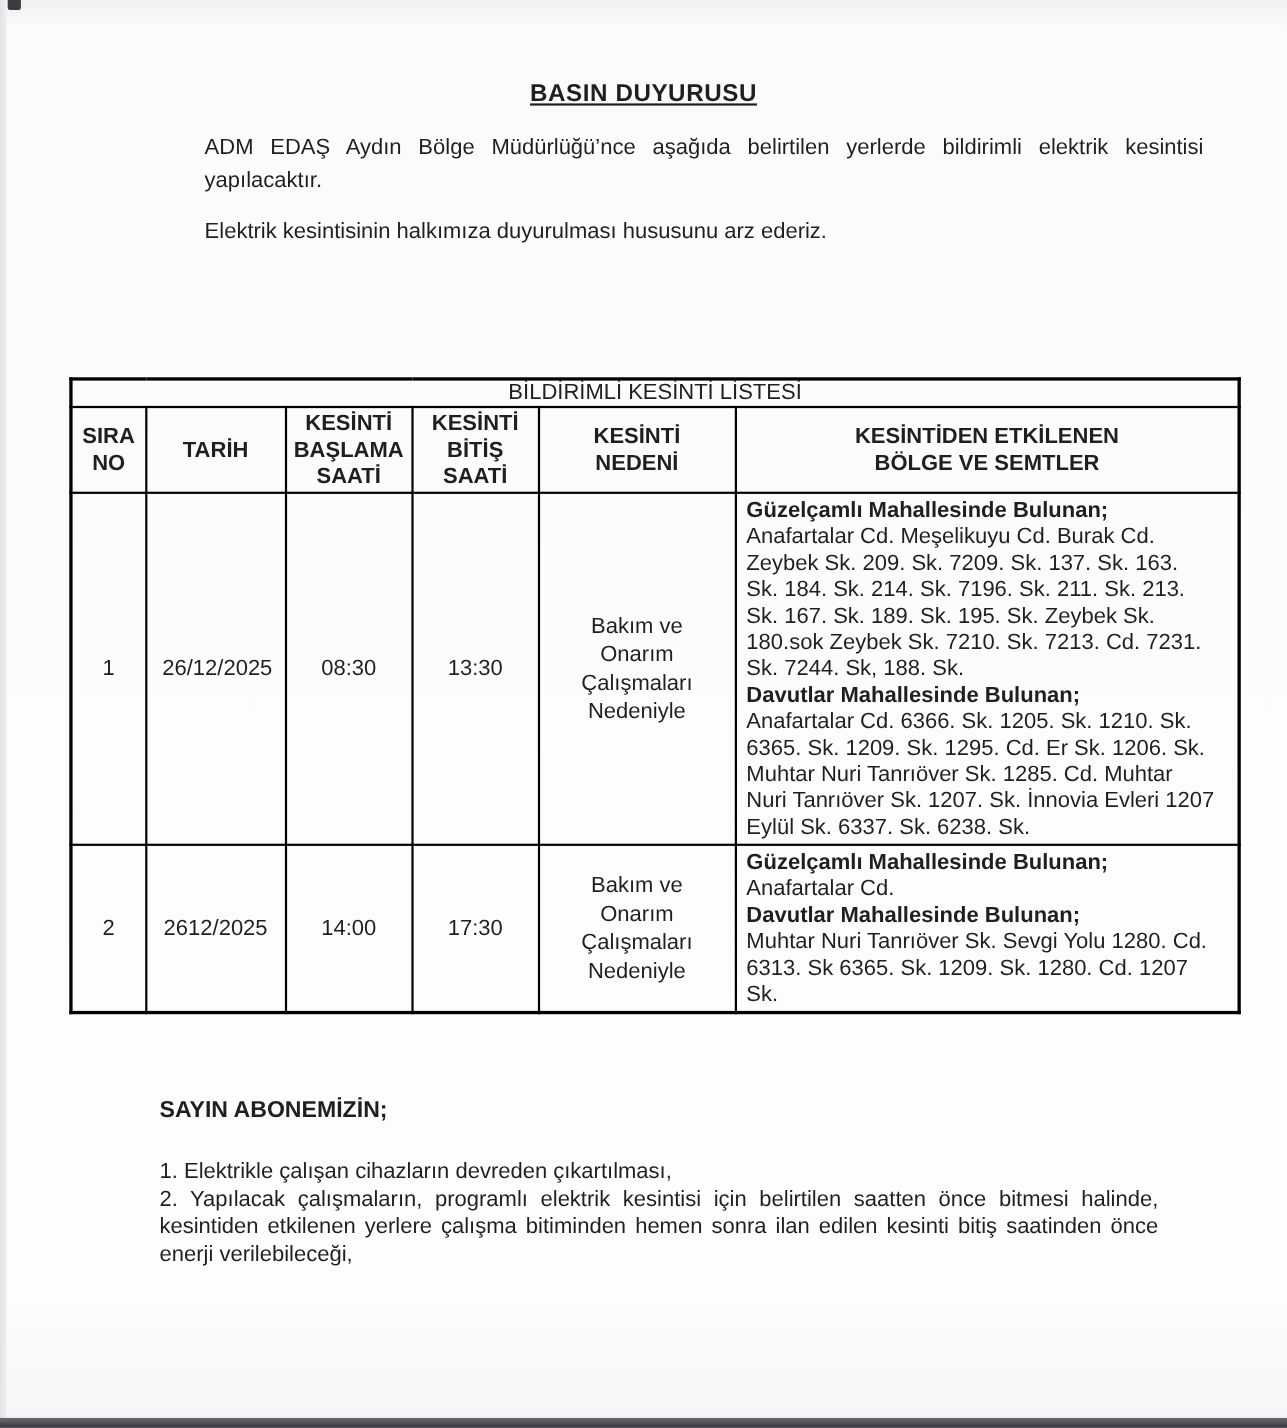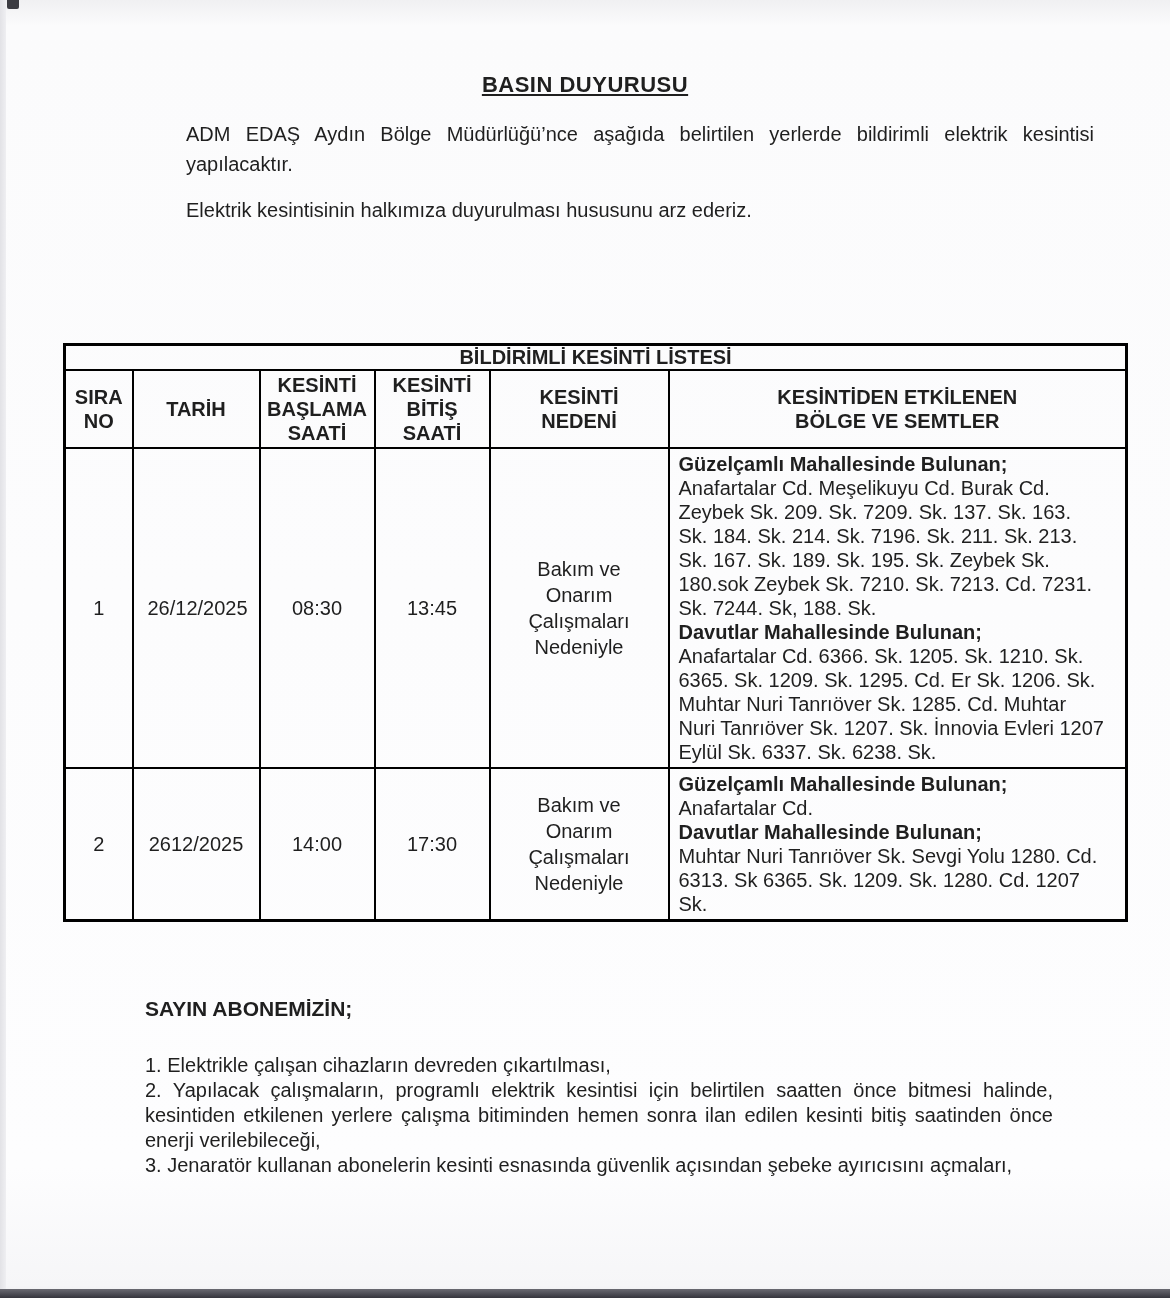--- a/index.html
+++ b/index.html
@@ -46,21 +46,21 @@
     width: 1062px;
     border-collapse: collapse;
     table-layout: fixed;
   }
   table.kesinti-table, table.kesinti-table th, table.kesinti-table td {
     border: 2px solid #000;
   }
   table.kesinti-table { border-width: 3px; }
   .title-row th {
     height: 20px;
-    font-size: 20px; font-weight: bold;
+    font-size: 20px; font-weight: normal;
     text-align: center;
     border-bottom-width: 3px;
   }
   .header-row th {
     height: 72px;
     font-size: 20px; font-weight: bold;
     text-align: center; vertical-align: middle;
     white-space: pre-line;
     line-height: 24px;
     padding: 2px;
@@ -137,21 +137,21 @@
 NEDENİ</th>
         <th>KESİNTİDEN ETKİLENEN
 BÖLGE VE SEMTLER</th>
       </tr>
     </thead>
     <tbody>
       <tr class="data-row-1">
         <td class="c-center">1</td>
         <td class="c-center">26/12/2025</td>
         <td class="c-center">08:30</td>
-        <td class="c-center">13:45</td>
+        <td class="c-center">13:30</td>
         <td class="c-center c-neden">Bakım ve
 Onarım
 Çalışmaları
 Nedeniyle</td>
         <td class="c-region">
           <span class="seg b">Güzelçamlı Mahallesinde Bulunan;</span>
           <span class="seg">Anafartalar Cd. Meşelikuyu Cd. Burak Cd. Zeybek Sk. 209. Sk. 7209. Sk. 137. Sk. 163. Sk. 184. Sk. 214. Sk. 7196. Sk. 211. Sk. 213. Sk. 167. Sk. 189. Sk. 195. Sk. Zeybek Sk. 180.sok Zeybek Sk. 7210. Sk. 7213. Cd. 7231. Sk. 7244. Sk, 188. Sk.</span>
           <span class="seg b">Davutlar Mahallesinde Bulunan;</span>
           <span class="seg">Anafartalar Cd. 6366. Sk. 1205. Sk. 1210. Sk. 6365. Sk. 1209. Sk. 1295. Cd. Er Sk. 1206. Sk. Muhtar Nuri Tanrıöver Sk. 1285. Cd. Muhtar Nuri Tanrıöver Sk. 1207. Sk. İnnovia Evleri 1207 Eylül Sk. 6337. Sk. 6238. Sk.</span>
         </td>
@@ -172,15 +172,14 @@
           <span class="seg">Muhtar Nuri Tanrıöver Sk. Sevgi Yolu 1280. Cd. 6313. Sk 6365. Sk. 1209. Sk. 1280. Cd. 1207 Sk.</span>
         </td>
       </tr>
     </tbody>
   </table>
 
   <div class="footer">
     <h2>SAYIN ABONEMİZİN;</h2>
     <p>1.  Elektrikle çalışan cihazların devreden çıkartılması,</p>
     <p>2. Yapılacak çalışmaların, programlı elektrik kesintisi için belirtilen saatten önce bitmesi halinde, kesintiden etkilenen yerlere çalışma bitiminden hemen sonra ilan edilen kesinti bitiş saatinden önce enerji verilebileceği,</p>
-    <p>3. Jenaratör kullanan abonelerin kesinti esnasında güvenlik açısından şebeke ayırıcısını açmaları,</p>
   </div>
 </div>
 
 </body></html>

